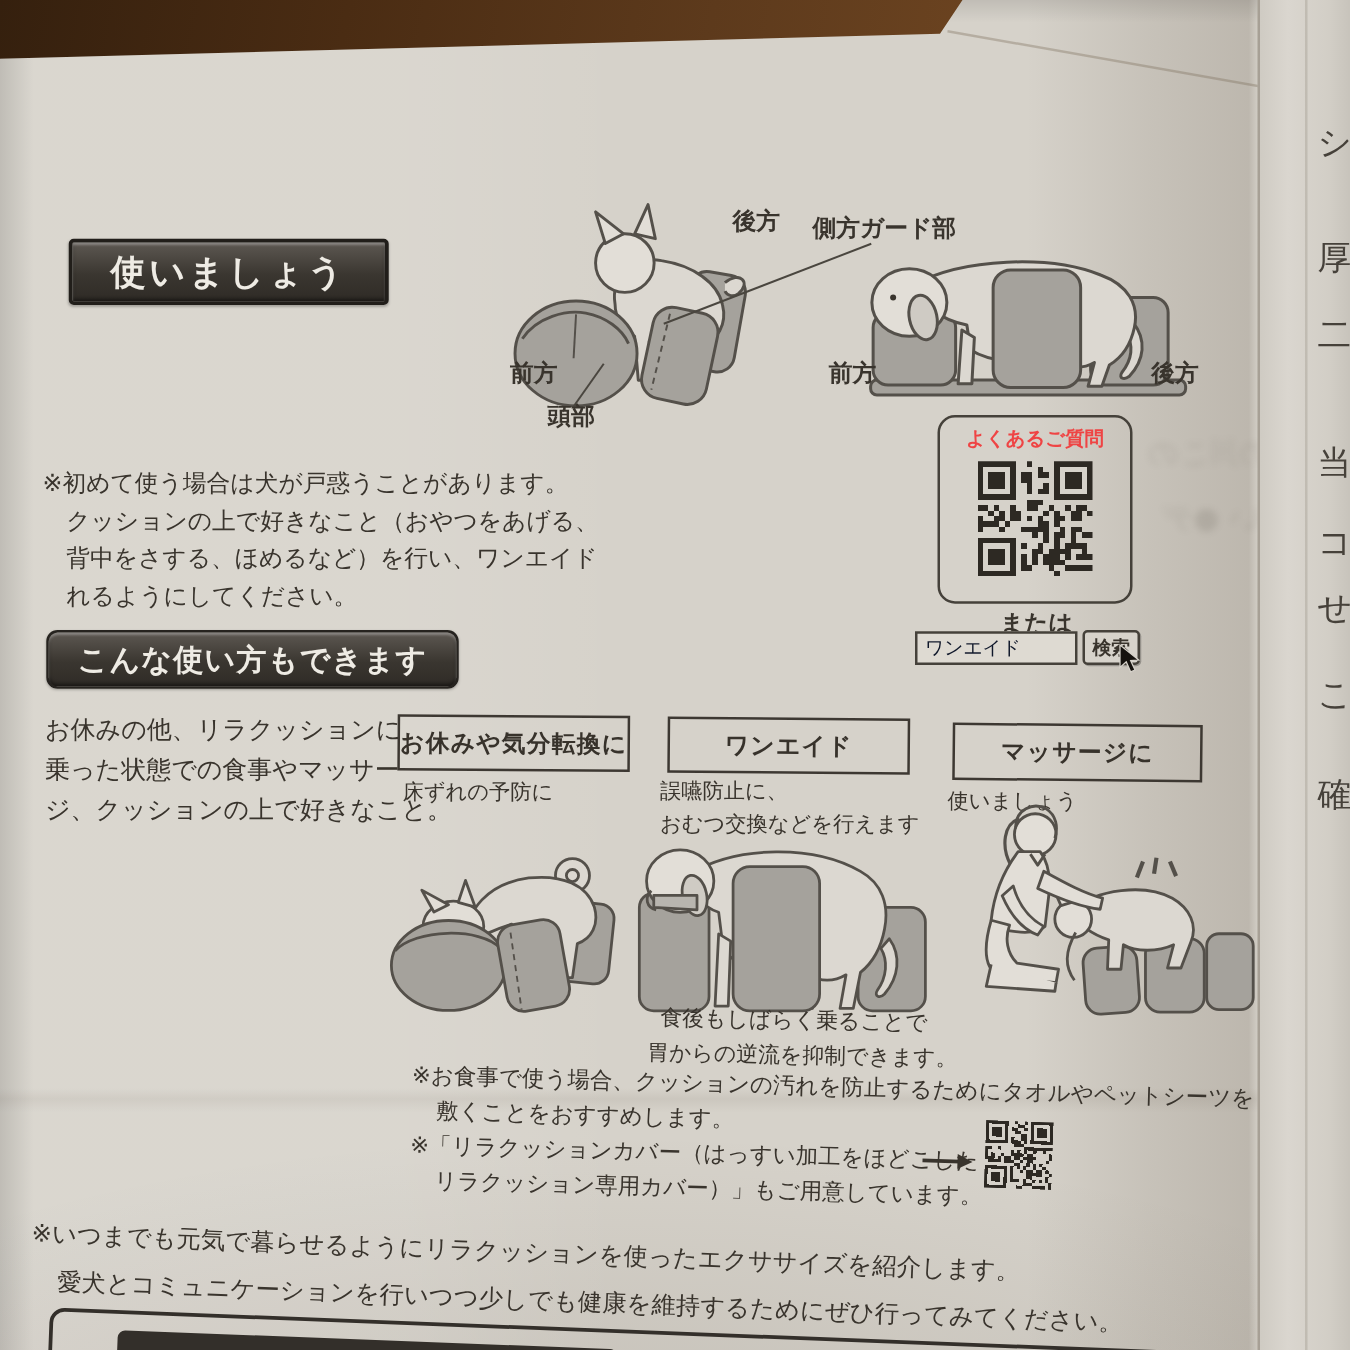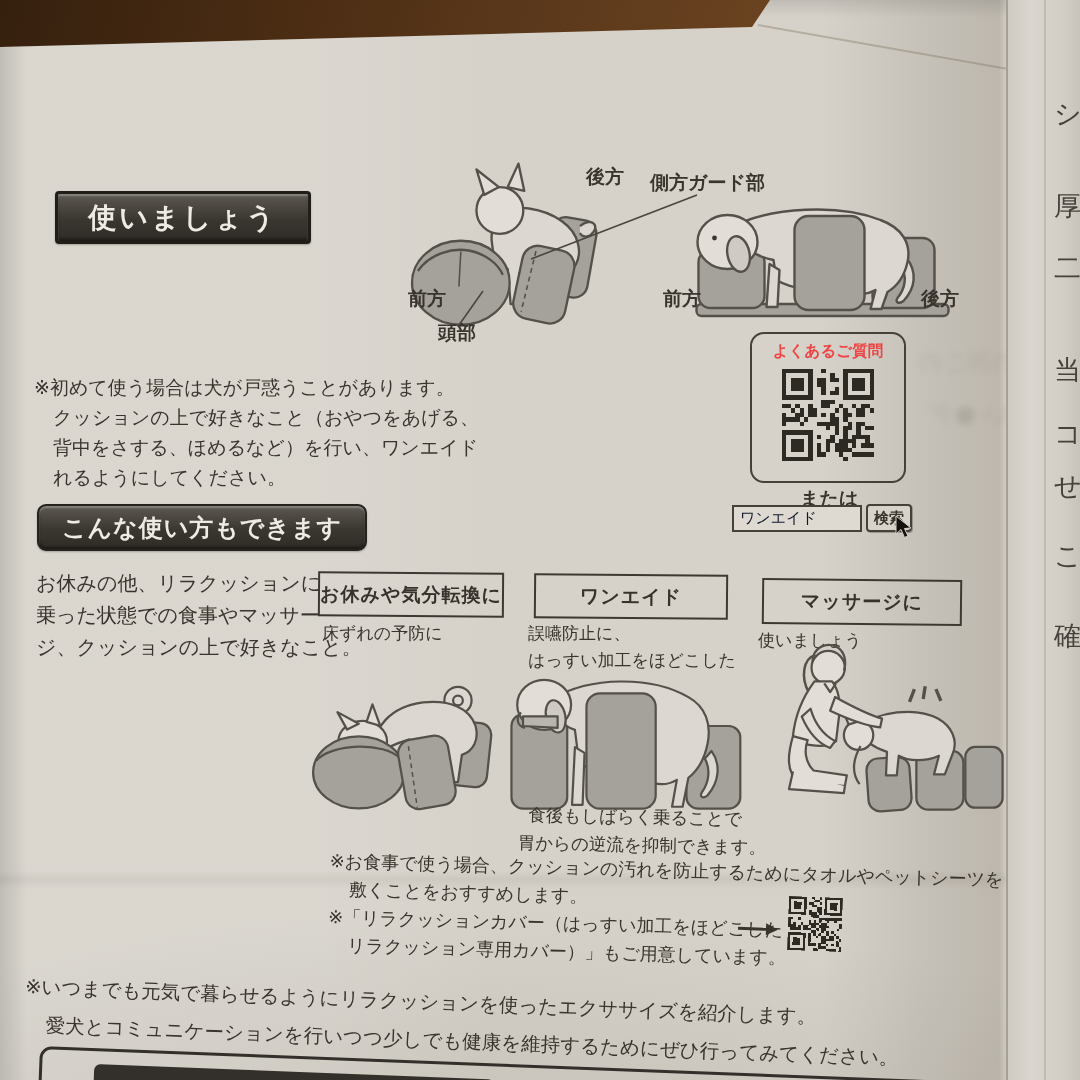--- a/index.html
+++ b/index.html
@@ -279,21 +279,21 @@
   <div class="cat-box" style="left:534px;top:574px;width:190px;height:41px;transform:rotate(.5deg);">
     <span>ワンエイド</span>
   </div>
   <div class="cat-box" style="left:762px;top:579px;width:196px;height:42px;transform:rotate(.6deg);">
     <span>マッサージに</span>
   </div>
 
   <span class="ink ln" style="left:322px;top:622px;font-size:17px;">床ずれの予防に</span>
   <div class="ink" style="left:528px;top:620px;font-size:17px;line-height:27px;">
     <div class="ln">誤嚥防止に、</div>
-    <div class="ln">はっすい加工をほどこした</div>
+    <div class="ln">おむつ交換などを行えます</div>
   </div>
   <span class="ink ln" style="left:758px;top:629px;font-size:17px;">使いましょう</span>
 
   <svg class="illus" style="left:302px;top:646px;" width="205" height="175" viewBox="0 0 210 180">
     <g stroke="#54504a" stroke-width="2.3" stroke-linejoin="round">
       <g transform="rotate(6 168 112)">
           <rect x="146" y="78" width="46" height="66" rx="12" fill="#a5a29c"></rect>
         </g>
       <circle cx="160" cy="56" r="14" fill="#dcd8d1"></circle>
       <circle cx="160" cy="56" r="5" fill="#dcd8d1"></circle>

